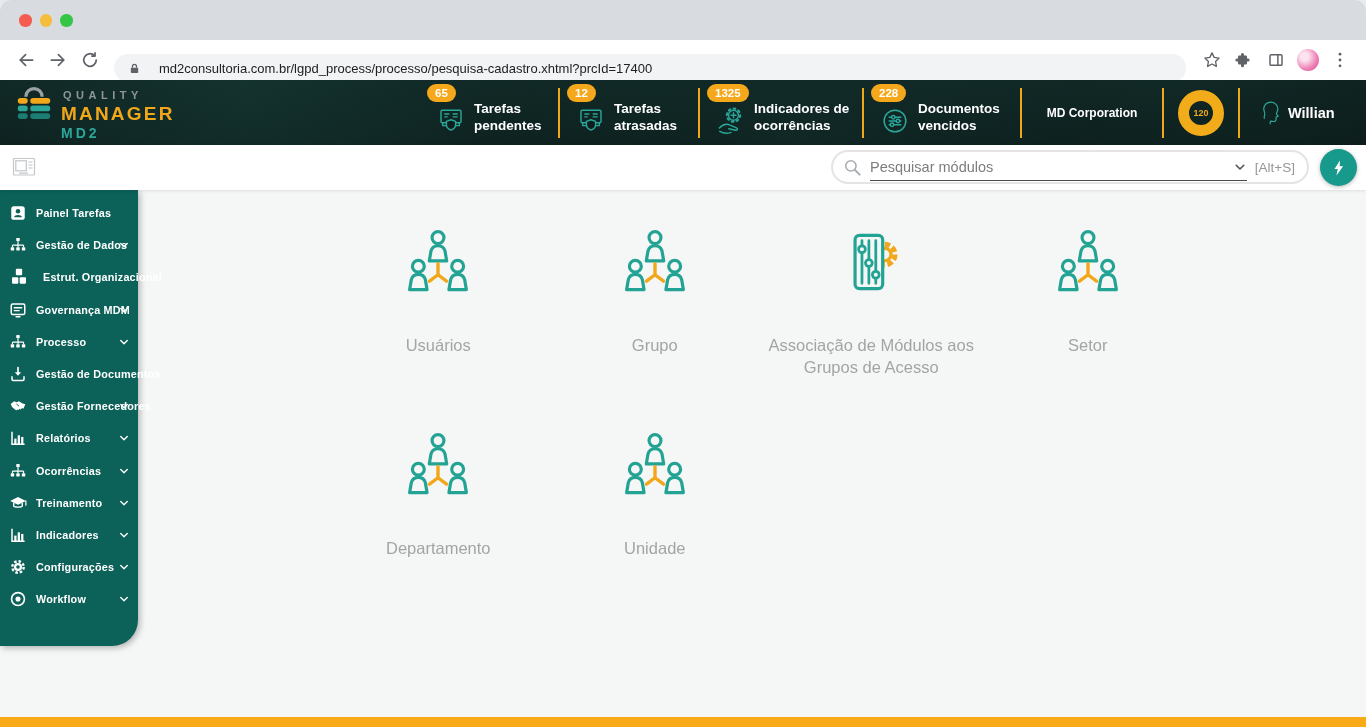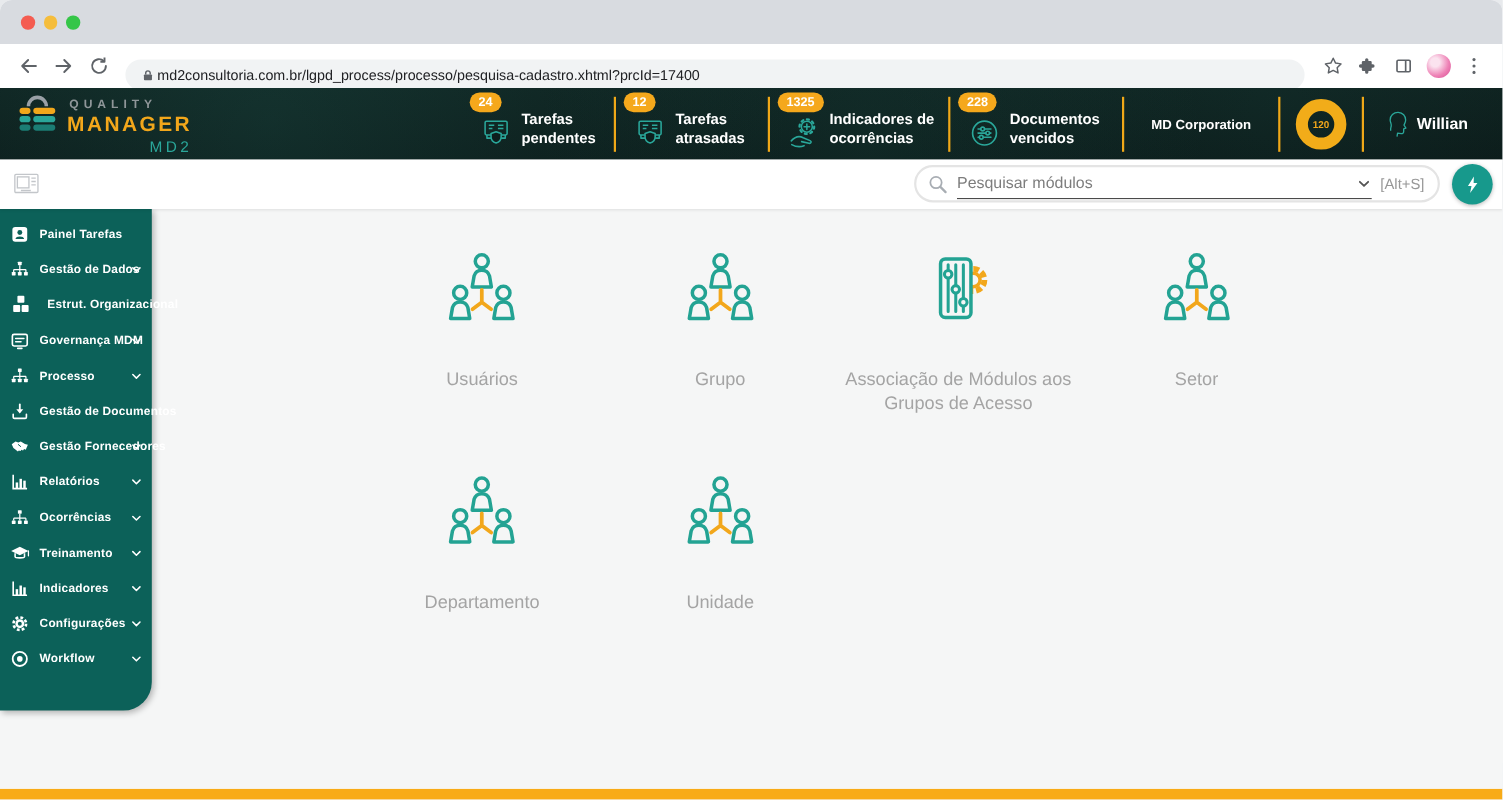--- a/index.html
+++ b/index.html
@@ -21,40 +21,40 @@
     border-radius:9px 9px 0 0; display:flex; align-items:center; padding:0 10px 0 14px; gap:9px; }
   .tab-fav { width:17px; height:17px; flex:none; }
   .tab-title { font-size:12.8px; color:#3c4043; flex:1; white-space:nowrap; overflow:hidden; }
   .tab-close { width:17px; height:17px; color:#5f6368; flex:none; }
 
   
   .chrome-bar { height:40px; background:#fff; display:flex; align-items:center; padding:0 10px; flex:none; }
   .nav-ic { width:32px; height:32px; display:flex; align-items:center; justify-content:center; color:#5f6368; flex:none; }
   .nav-ic svg { width:20px; height:20px; }
   .omnibox { height:28px; background:#f1f3f4; border-radius:14px; flex:1; margin:16px 10px 0 8px;
-    display:flex; align-items:center; padding:0 14px; gap:2px; min-width:0; }
+    display:flex; align-items:center; padding:0 14px; gap:18px; min-width:0; }
   .omni-lock { width:13px; height:13px; color:#5f6368; flex:none; }
   .omni-url { font-size:13px; color:#202124; white-space:nowrap; }
   .ext-avatar { width:22px; height:22px; border-radius:50%; flex:none; margin:0 5px;
     background:radial-gradient(circle at 35% 35%, #fbe3ef 20%, #ee82b6 60%, #d8468f 100%); }
 
   
   .app-header { height:65px; flex:none; position:relative; display:flex; align-items:center; padding:0 14px;
     background-image:
       radial-gradient(circle at 18% 45%, rgba(44,124,112,.20), transparent 42%),
       radial-gradient(circle at 58% 85%, rgba(44,124,112,.14), transparent 38%),
       radial-gradient(circle at 85% 20%, rgba(44,124,112,.10), transparent 30%),
       linear-gradient(#0e201e, #0b1918);
     background-color:#0d1e1d; }
   .logo { display:flex; align-items:flex-start; gap:7px; width:190px; flex:none; }
   .logo-lock { width:40px; height:40px; flex:none; }
   .logo-text { display:flex; flex-direction:column; line-height:1; }
   .lt1 { font-size:11px; letter-spacing:4.5px; color:#8f9699; margin:4px 0 3px 2px; font-weight:600; }
   .lt2 { font-size:19px; font-weight:bold; color:#f2a71b; letter-spacing:2.2px; }
-  .lt3 { font-size:14px; font-weight:normal; color:#2aa79a; letter-spacing:3px; text-align:right; margin-top:3px; }
+  .lt3 { font-size:14px; font-weight:bold; color:#2aa79a; letter-spacing:3px; text-align:left; margin-top:3px; }
   .hright { margin-left:auto; display:flex; align-items:center; height:100%; }
   .vsep { width:2px; height:50px; background:#f0a818; flex:none; align-self:center; }
   .hbadge { position:relative; display:flex; align-items:center; gap:8px; padding:6px 10px 0 16px; height:100%; }
   .hb-pill { position:absolute; top:4px; left:7px; background:#f5a81c; color:#fff; font-size:11.5px;
     font-weight:bold; padding:1.5px 8px; border-radius:9px; line-height:1.3; }
   .hb-ic { width:30px; height:30px; margin-top:10px; flex:none; }
   .hb-label { color:#fff; font-size:13.5px; font-weight:600; line-height:1.22; margin-top:4px; }
   .w72 { width:74px; } .w96 { width:98px; } .w90 { width:92px; }
   .company { width:140px; text-align:center; color:#fff; font-size:12px; font-weight:600; }
   .gauge-wrap { width:74px; display:flex; justify-content:center; }
@@ -345,21 +345,21 @@
           <use href="#i-mdlock"></use>
         </svg>
       <div class="logo-text">
         <span class="lt1">QUALITY</span>
         <span class="lt2">MANAGER</span>
         <span class="lt3">MD2</span>
       </div>
     </div>
     <div class="hright">
       <div class="hbadge">
-        <span class="hb-pill">24</span>
+        <span class="hb-pill">65</span>
         <svg class="hb-ic">
             <use href="#i-task"></use>
           </svg>
         <span class="hb-label w72">Tarefas pendentes</span>
       </div>
       <div class="vsep"></div>
       <div class="hbadge">
         <span class="hb-pill">12</span>
         <svg class="hb-ic">
             <use href="#i-task"></use>

